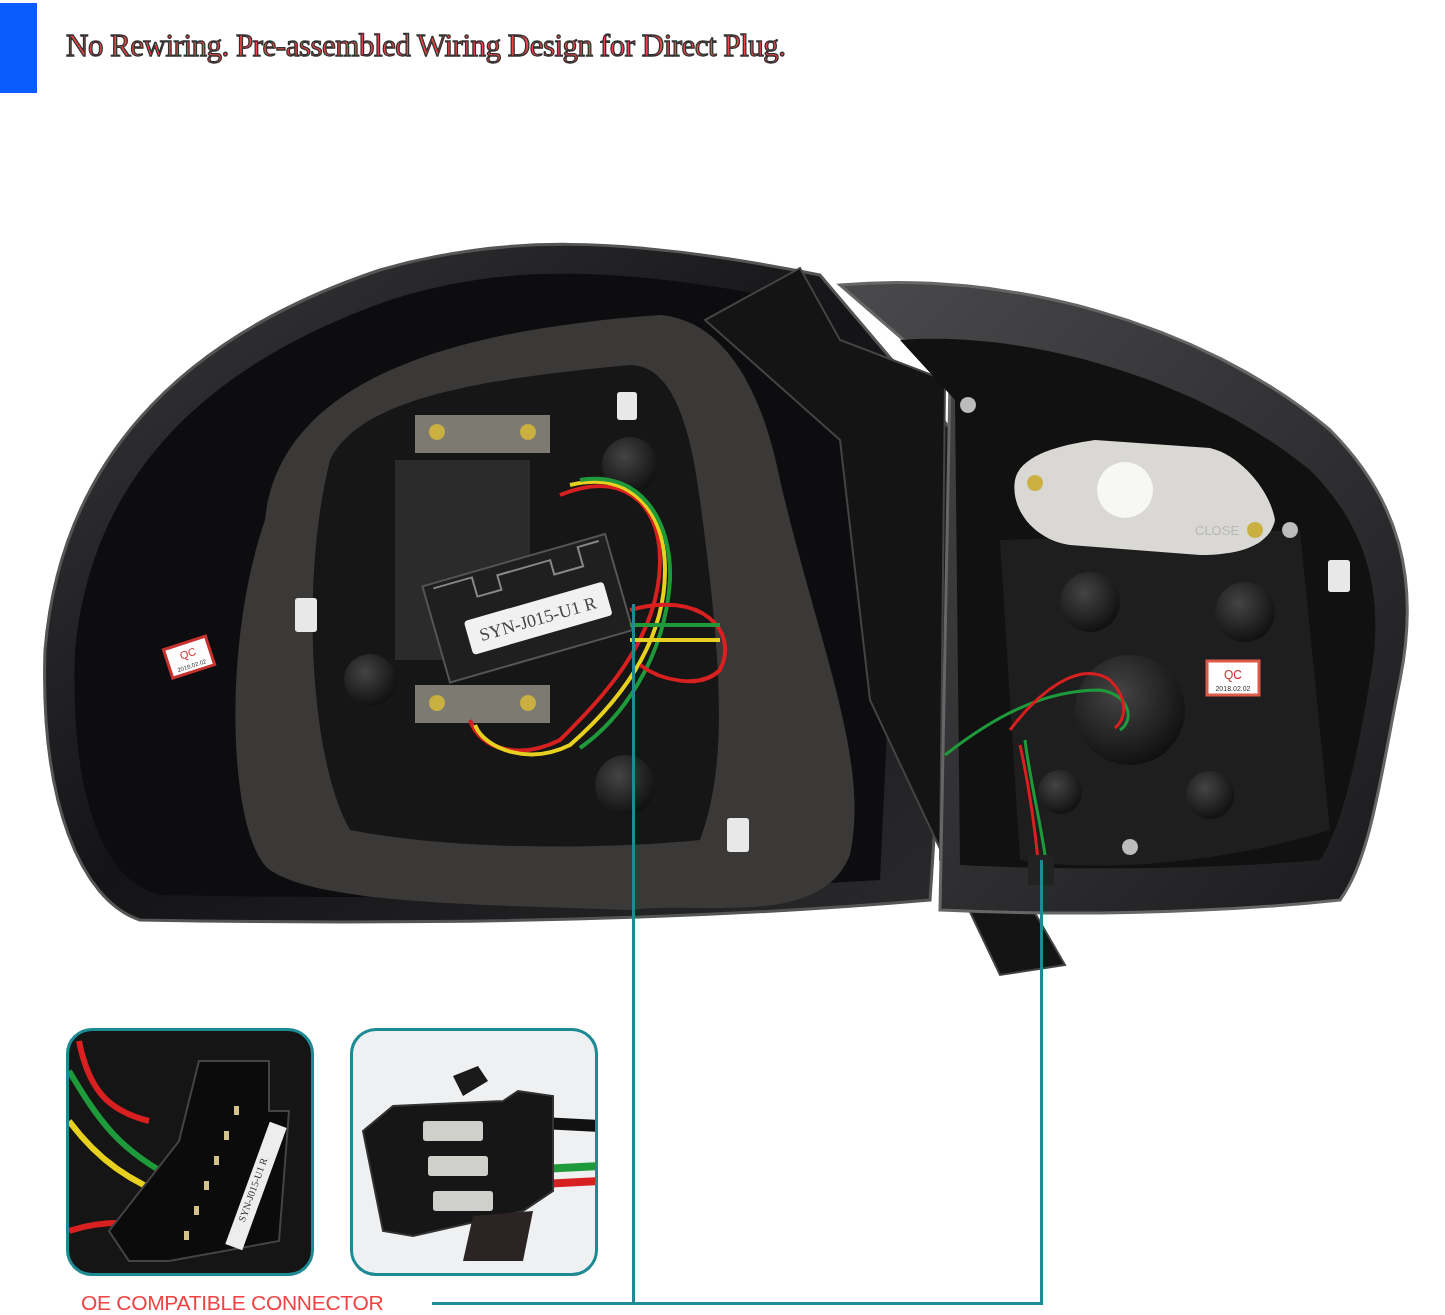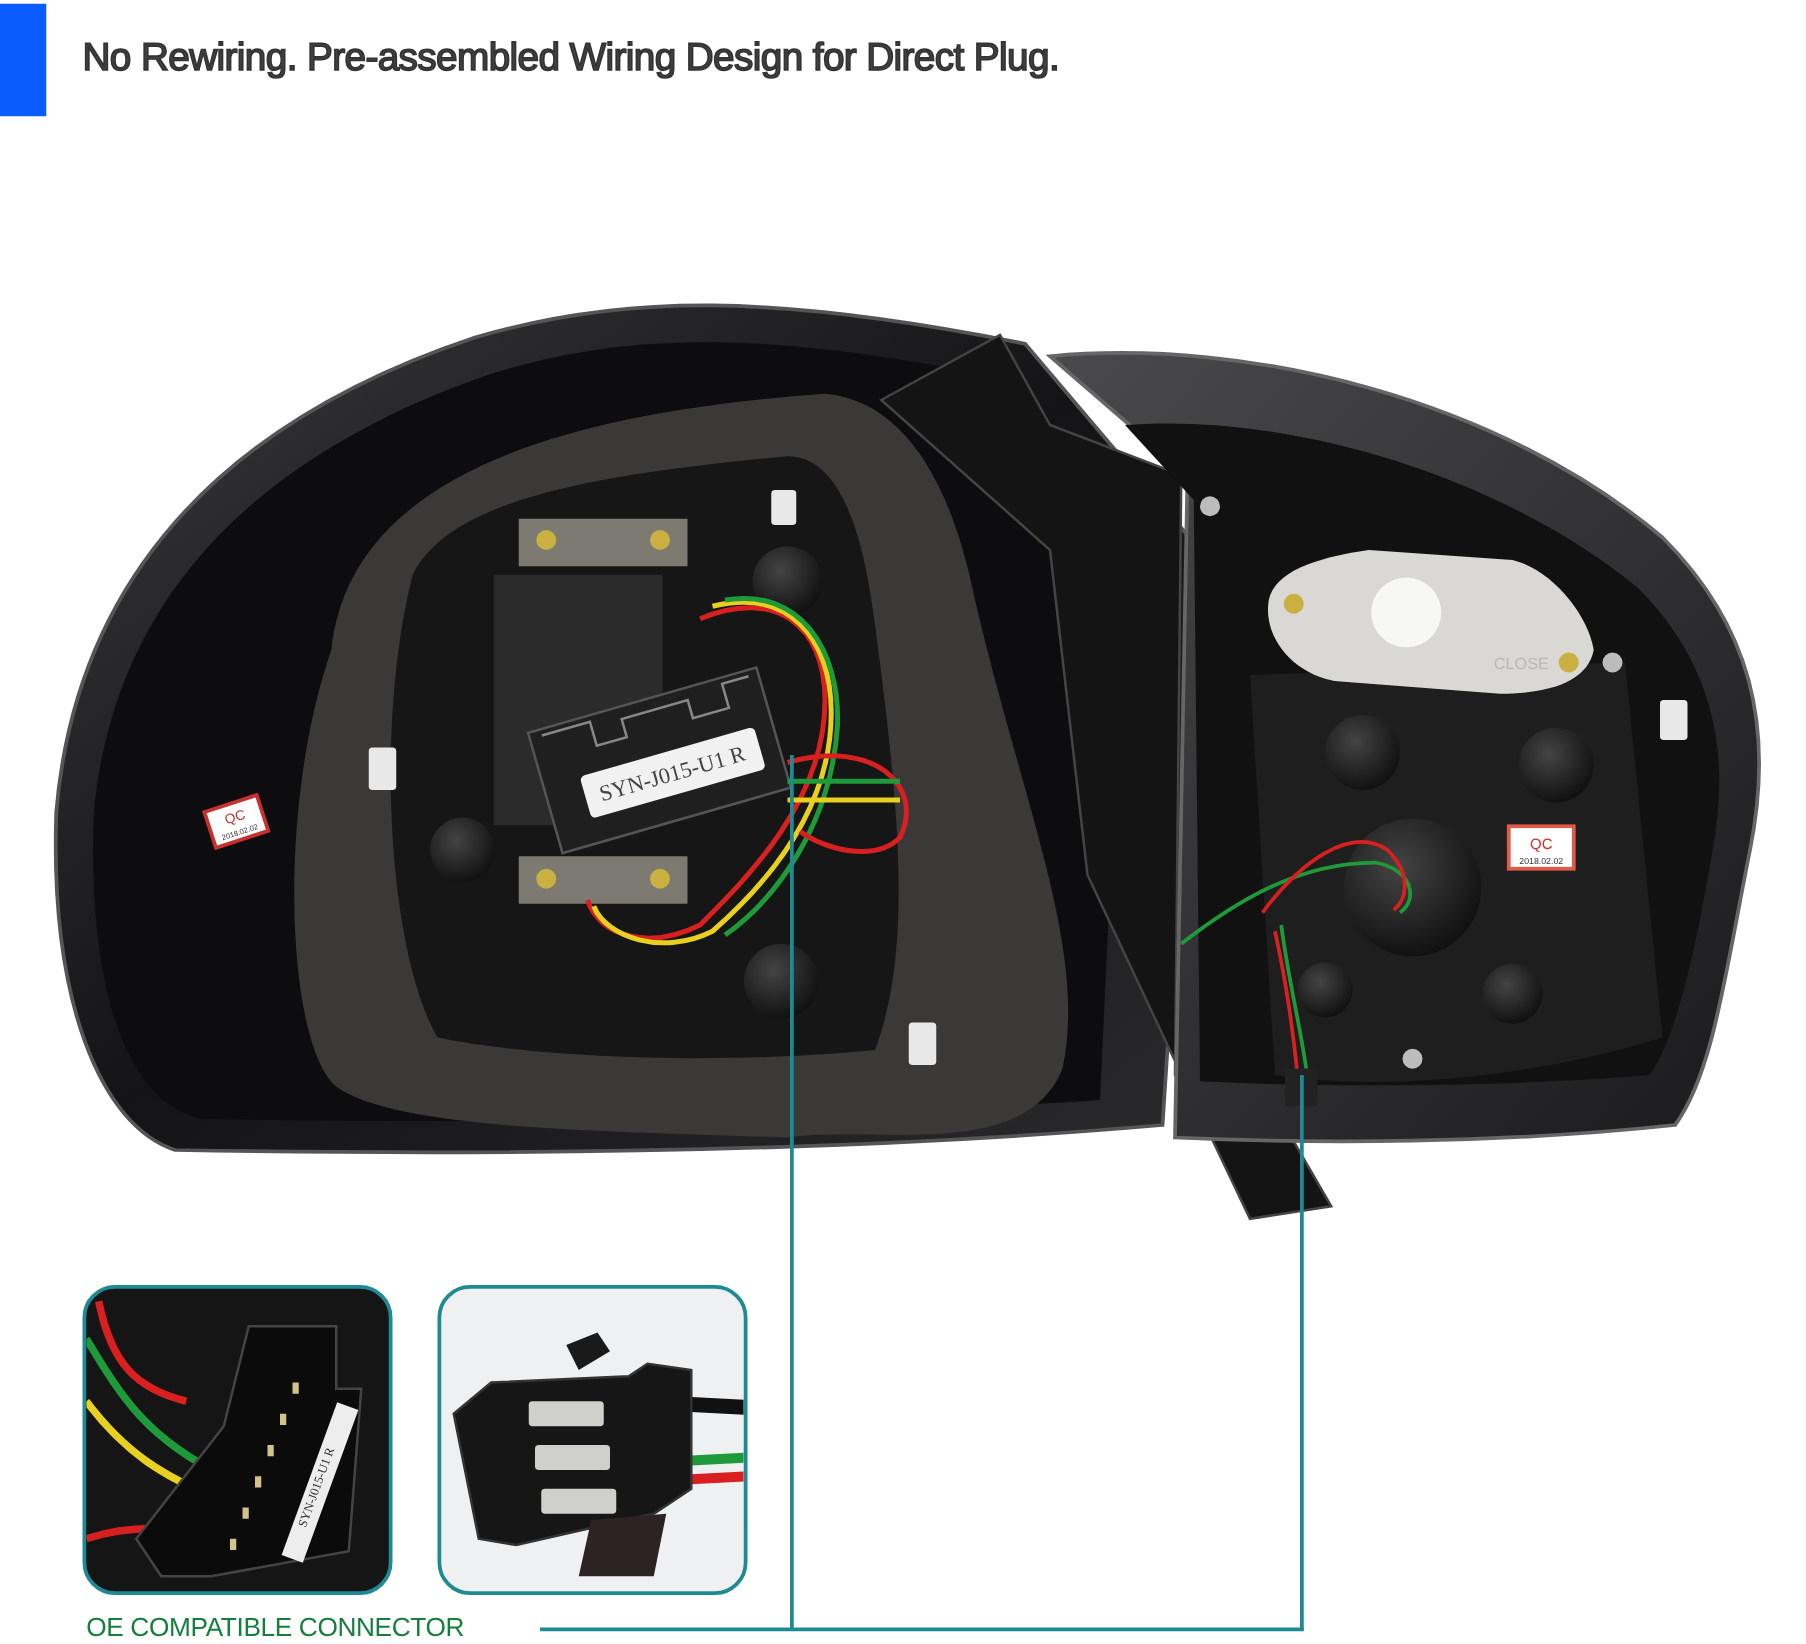--- a/index.html
+++ b/index.html
@@ -1,31 +1,31 @@
 <!DOCTYPE html>
 <html><head>
   <meta charset="utf-8">
   <style>
     html, body { margin: 0; padding: 0; background: #ffffff; }
     body { width: 1445px; height: 1315px; position: relative; overflow: hidden; font-family: "Liberation Sans", sans-serif; }
     .accent-bar { position: absolute; left: 0; top: 3px; width: 37px; height: 90px; background: #0a5cff; }
     .headline {
       position: absolute; left: 66px; top: 28px; font-size: 31px; letter-spacing: -0.5px;
-      color: #404040; -webkit-text-stroke: 1.3px #333333; font-family: Liberation Sans, sans-serif;
+      color: #ef4444; -webkit-text-stroke: 1.3px #333333; font-family: Liberation Serif, serif;
       white-space: nowrap;
     }
     .product { position: absolute; left: 0; top: 0; width: 1445px; height: 1315px; }
     .inset {
       position: absolute; top: 1028px; width: 248px; height: 248px; border: 3px solid #1d8a94;
       border-radius: 26px; overflow: hidden; box-sizing: border-box;
     }
     .inset.left { left: 66px; background: #151515; }
     .inset.right { left: 350px; background: #eef0f2; }
     .caption {
-      position: absolute; left: 69px; top: 1291px; font-size: 21px; color: #15803d;
+      position: absolute; left: 81px; top: 1291px; font-size: 21px; color: #ef4444;
       letter-spacing: -0.3px; white-space: nowrap; font-family: "Liberation Sans", sans-serif;
     }
     .callout { position: absolute; background: #1d8a94; }
   </style>
 </head>
 <body>
 
 <div class="accent-bar"></div>
 <div class="headline">No Rewiring. Pre-assembled Wiring Design for Direct Plug.</div>
 

